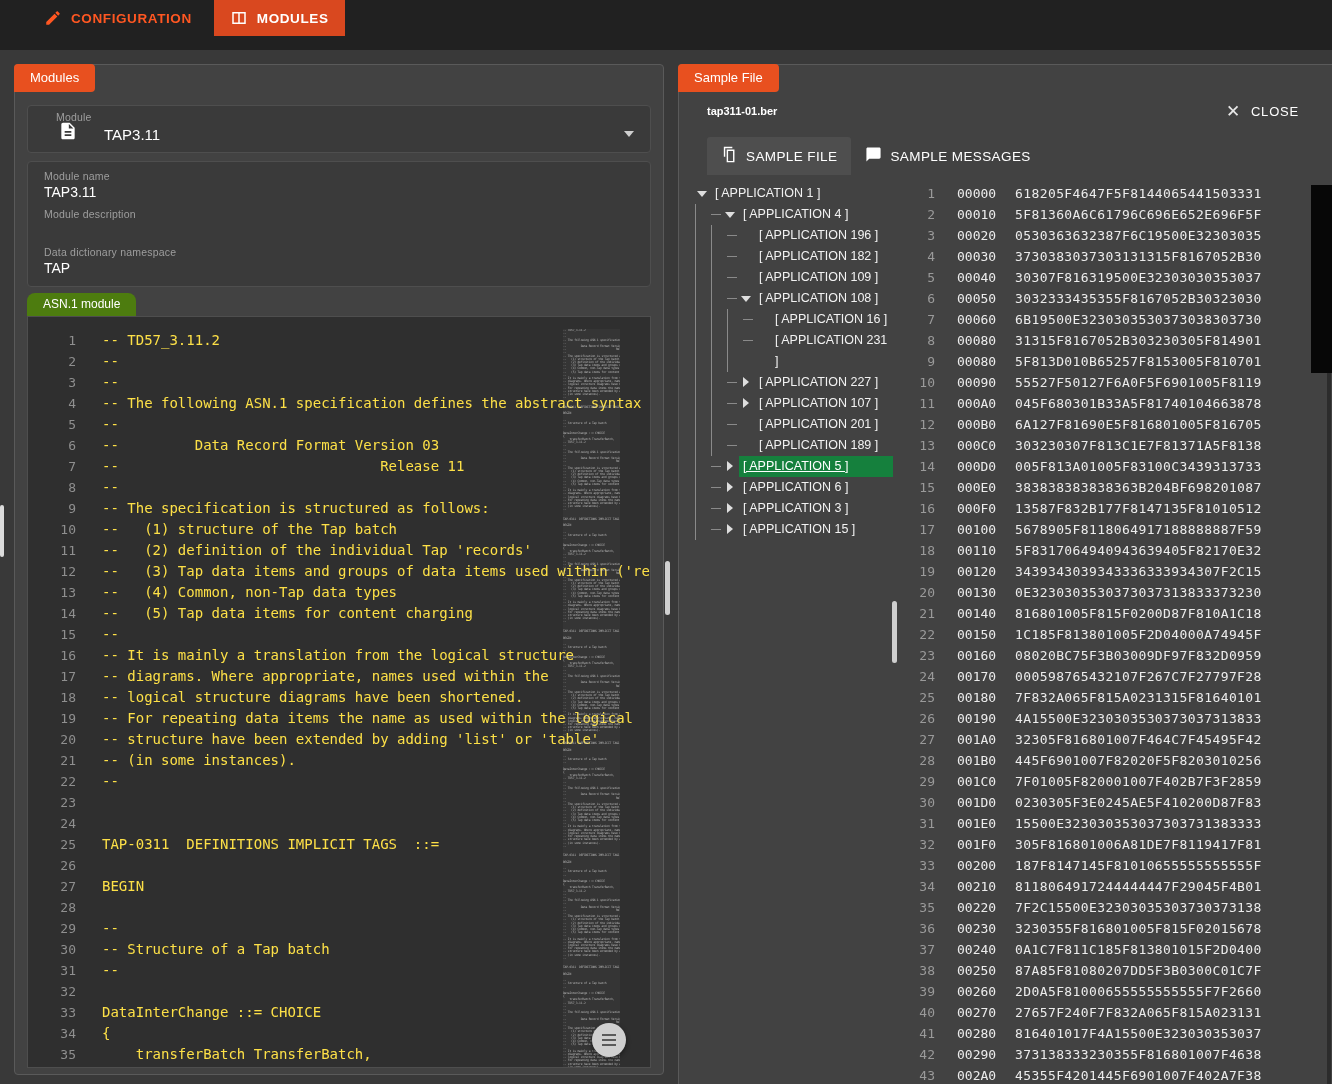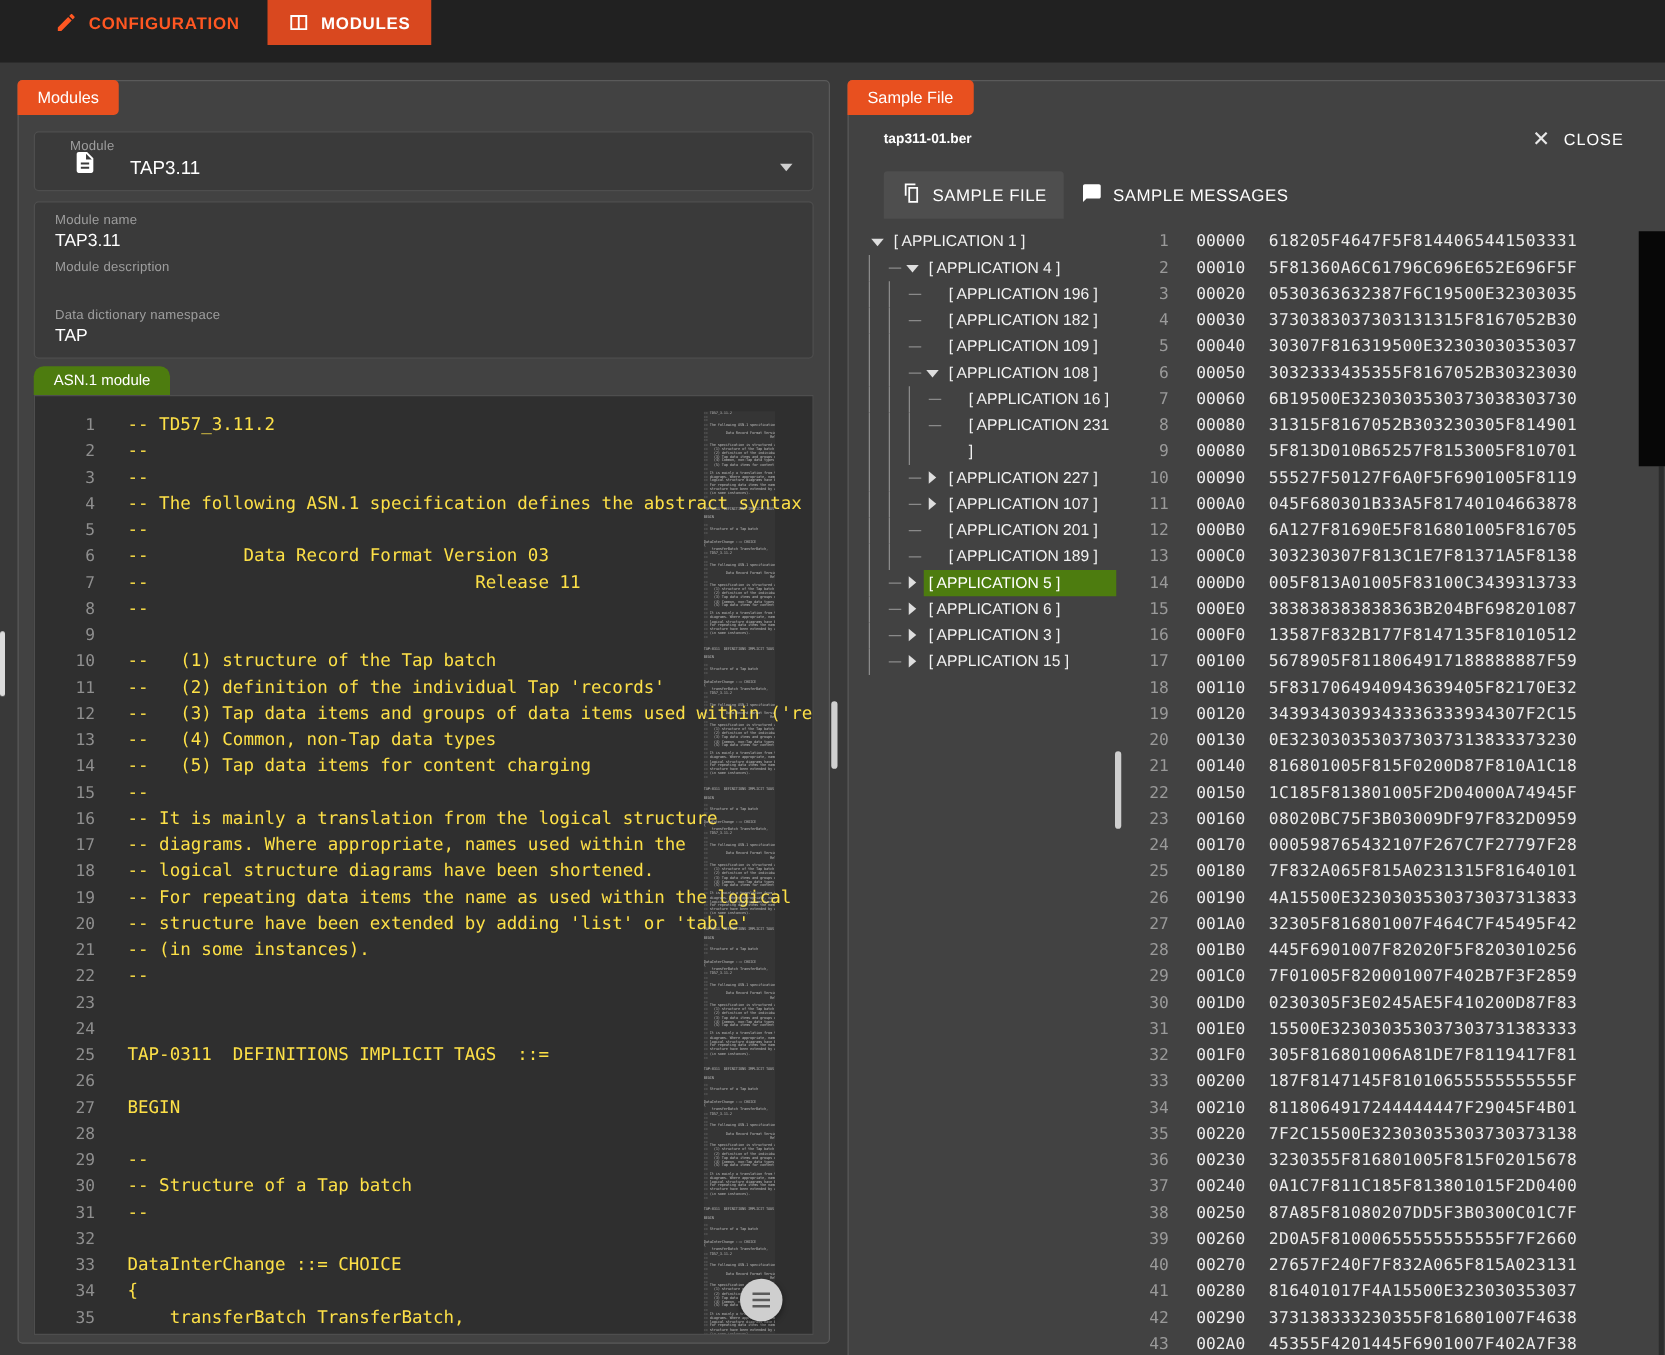--- a/index.html
+++ b/index.html
@@ -79,21 +79,21 @@
   .g { width:16px; flex:none; align-self:stretch; }
   .g.on { border-left:1px solid #8a8a8a; }
   .tick { width:12px; height:21px; flex:none; position:relative; }
   .tick::before { content:""; position:absolute; left:0; right:2px; top:10px; border-top:1px solid #8a8a8a; }
   .arr { width:16px; height:21px; flex:none; position:relative; }
   .arr.down::before { content:""; position:absolute; left:2px; top:8px;
         border-left:5px solid transparent; border-right:5px solid transparent; border-top:6px solid #dedede; }
   .arr.right::before { content:""; position:absolute; left:4px; top:5px;
         border-top:5px solid transparent; border-bottom:5px solid transparent; border-left:6px solid #dedede; }
   .tlabel { padding:0 4px; }
-  .titem.sel .tlabel { background:#4d7c0f; color:#fff; flex:1; margin-right:4px; }
+  .titem.sel .tlabel { background:#15803d; color:#fff; flex:1; margin-right:4px;text-decoration:underline; }
   .tree-scroll-thumb { position:absolute; right:0; top:418px; width:5px; height:62px;
                        background:#cfcfcf; border-radius:3px; }
 
   .hexview { flex:1; position:relative; overflow:hidden;
              font-family:"DejaVu Sans Mono", monospace; font-size:13px; line-height:21px; color:#ececec; }
   .hrow { display:flex; height:21px; }
   .hn   { width:38px; flex:none; text-align:right; color:#9a9a9a; }
   .hoff { width:54px; flex:none; margin-left:22px; }
   .hhex { flex:1; overflow:hidden; white-space:nowrap; letter-spacing:.4px; margin-left:4px; }
   .hex-scroll-track { position:absolute; right:46px; top:190px; bottom:0; width:4px; background:#2c2c2c; }
@@ -155,21 +155,21 @@
   <div class="editor">
     <div>
         <div class="eline"><span class="ln">1</span><span class="code">-- TD57_3.11.2</span></div>
         <div class="eline"><span class="ln">2</span><span class="code">--</span></div>
         <div class="eline"><span class="ln">3</span><span class="code">--</span></div>
         <div class="eline"><span class="ln">4</span><span class="code">-- The following ASN.1 specification defines the abstract syntax for</span></div>
         <div class="eline"><span class="ln">5</span><span class="code">--</span></div>
         <div class="eline"><span class="ln">6</span><span class="code">--         Data Record Format Version 03</span></div>
         <div class="eline"><span class="ln">7</span><span class="code">--                               Release 11</span></div>
         <div class="eline"><span class="ln">8</span><span class="code">--</span></div>
-        <div class="eline"><span class="ln">9</span></div>
+        <div class="eline"><span class="ln">9</span><span class="code">-- The specification is structured as follows:</span></div>
         <div class="eline"><span class="ln">10</span><span class="code">--   (1) structure of the Tap batch</span></div>
         <div class="eline"><span class="ln">11</span><span class="code">--   (2) definition of the individual Tap 'records'</span></div>
         <div class="eline"><span class="ln">12</span><span class="code">--   (3) Tap data items and groups of data items used within ('records')</span></div>
         <div class="eline"><span class="ln">13</span><span class="code">--   (4) Common, non-Tap data types</span></div>
         <div class="eline"><span class="ln">14</span><span class="code">--   (5) Tap data items for content charging</span></div>
         <div class="eline"><span class="ln">15</span><span class="code">--</span></div>
         <div class="eline"><span class="ln">16</span><span class="code">-- It is mainly a translation from the logical structure</span></div>
         <div class="eline"><span class="ln">17</span><span class="code">-- diagrams. Where appropriate, names used within the</span></div>
         <div class="eline"><span class="ln">18</span><span class="code">-- logical structure diagrams have been shortened.</span></div>
         <div class="eline"><span class="ln">19</span><span class="code">-- For repeating data items the name as used within the logical</span></div>

